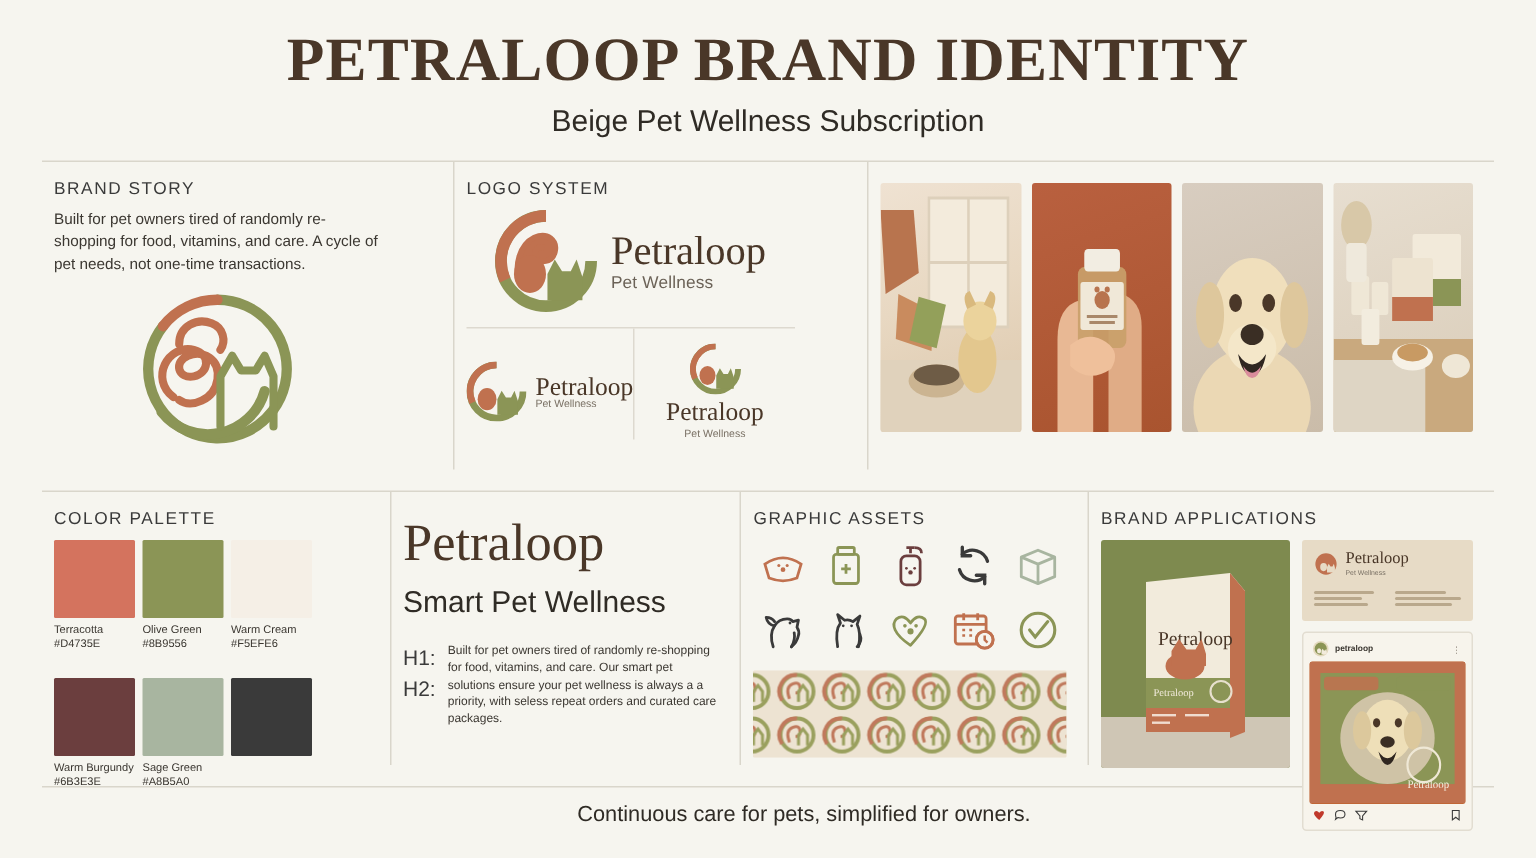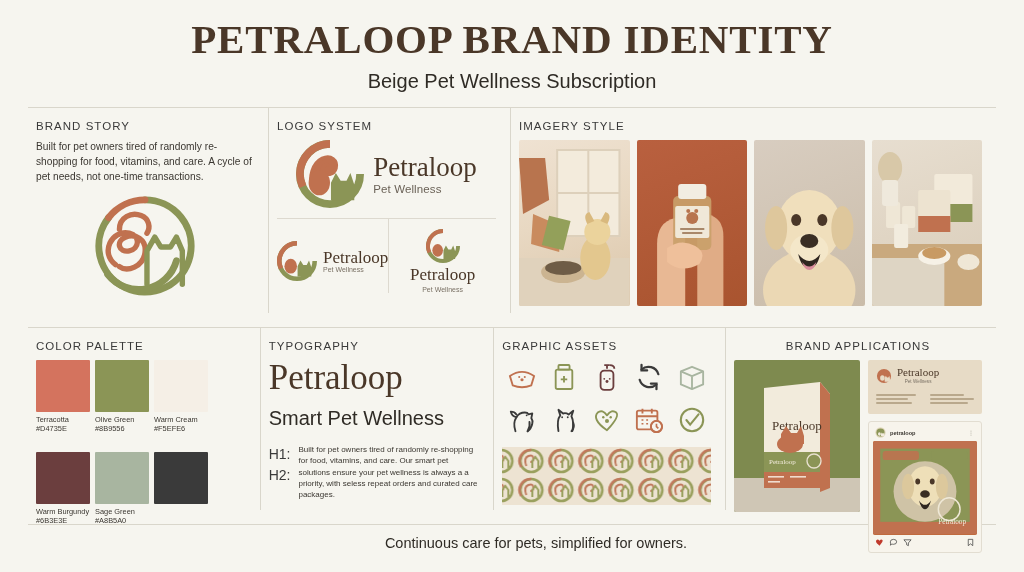--- a/index.html
+++ b/index.html
@@ -17,36 +17,36 @@
     font-family:"Liberation Serif",serif;
     font-size:41px;letter-spacing:.02em;color:#4A3728;
     font-weight:700;line-height:1.05;margin:0;
   }
   .subtitle{font-size:20px;color:#2f2b25;margin:9px 0 0;font-weight:400;}
 
   .hrule{height:1px;background:#d9d6cb;margin:14px 28px 0;}
 
   
   .row{display:flex;box-sizing:border-box;padding:0 28px;}
-  .row-top{height:205px;}
+  .row-top{height:205px;gap:34px;}
   .row-bot{height:182px;}
   .cell{box-sizing:border-box;padding:12px 14px 0 8px;position:relative;}
   .cell + .cell{border-left:1px solid #d9d6cb;}
   .sec-title{
     font-size:11.5px;letter-spacing:.09em;color:#3a3a3a;
     margin:0 0 8px;font-weight:400;text-transform:uppercase;
   }
 
   .c-story{width:240px;}
   .c-logo{width:242px;}
   .c-imagery{flex:1;}
   .c-palette{width:240px;}
   .c-typo{width:242px;}
   .c-assets{width:240px;}
-  .c-apps{flex:1;text-align:center;}
+  .c-apps{flex:1;}
 
   
   .story-text{font-size:10.2px;line-height:1.45;color:#3b3731;margin:0;max-width:228px;}
   .story-mark{display:flex;justify-content:center;align-items:center;margin-top:6px;}
 
   
   .logo-primary{display:flex;align-items:center;gap:9px;justify-content:center;margin-top:8px;}
   .logo-word{font-family:"Liberation Serif",serif;font-size:27px;color:#4A3728;line-height:1;}
   .logo-sub{font-size:11.5px;color:#6b6257;letter-spacing:.01em;margin-top:2px;}
   .logo-variants{display:flex;margin-top:10px;border-top:1px solid #ddd9cf;}
@@ -188,21 +188,20 @@
               <path d="M36 62 L36 44 L41 34 L46 42 L52 42 L56 34 L60 46 L60 62 Z" fill="#8B9556"></path>
             </svg>
             <div class="lv-word">Petraloop</div>
             <div class="lv-sub">Pet Wellness</div>
           </div>
         </div>
       </div>
     </div>
 
     <div class="cell c-imagery">
-      <div class="sec-title">IMAGERY STYLE</div>
       <div class="img-strip">
 
         <div class="photo ph1">
           <svg width="100%" height="100%" viewBox="0 0 110 166" preserveAspectRatio="none">
             <rect x="38" y="10" width="62" height="86" fill="#F3EBDC"></rect>
             <rect x="38" y="10" width="62" height="86" fill="none" stroke="#ddd0bb" stroke-width="2"></rect>
             <line x1="69" y1="10" x2="69" y2="96" stroke="#ddd0bb" stroke-width="2"></line>
             <line x1="38" y1="53" x2="100" y2="53" stroke="#ddd0bb" stroke-width="2"></line>
             <rect x="0" y="118" width="110" height="48" fill="#E0D2BC"></rect>
             <path d="M0 18 L26 18 L30 60 L4 74 Z" fill="#B8744E"></path>
@@ -304,21 +303,20 @@
           <div class="sw-hex">#A8B5A0</div>
         </div>
         <div class="swatch">
           <div class="chip" style="background: rgb(58, 58, 58);"></div>
 
         </div>
       </div>
     </div>
 
     <div class="cell c-typo">
-      <div class="sec-title">TYPOGRAPHY</div>
       <div class="typo-h1">Petraloop</div>
       <div class="typo-h2">Smart Pet Wellness</div>
       <div class="typo-body-row">
         <div class="typo-labels">
           <div>H1:</div>
           <div>H2:</div>
         </div>
         <div class="typo-body">Built for pet owners tired of randomly re-shopping for food, vitamins, and care. Our smart pet solutions ensure your pet wellness is always a a priority, with seless repeat orders and curated care packages.</div>
       </div>
     </div>

